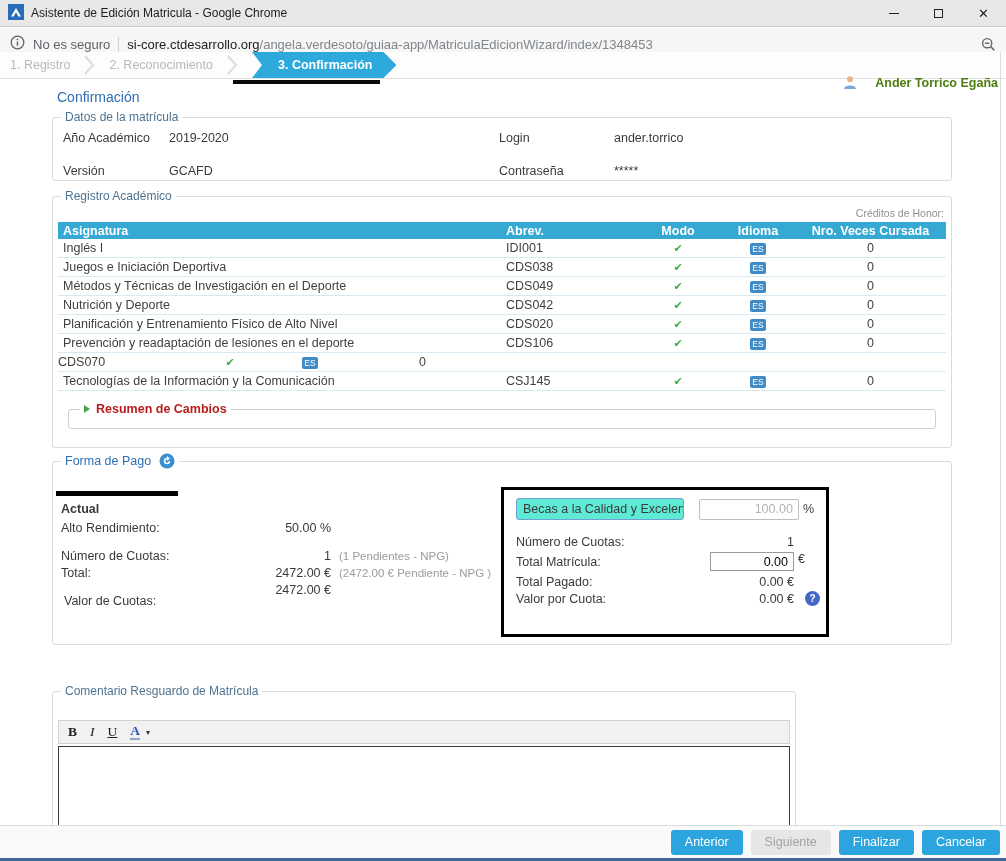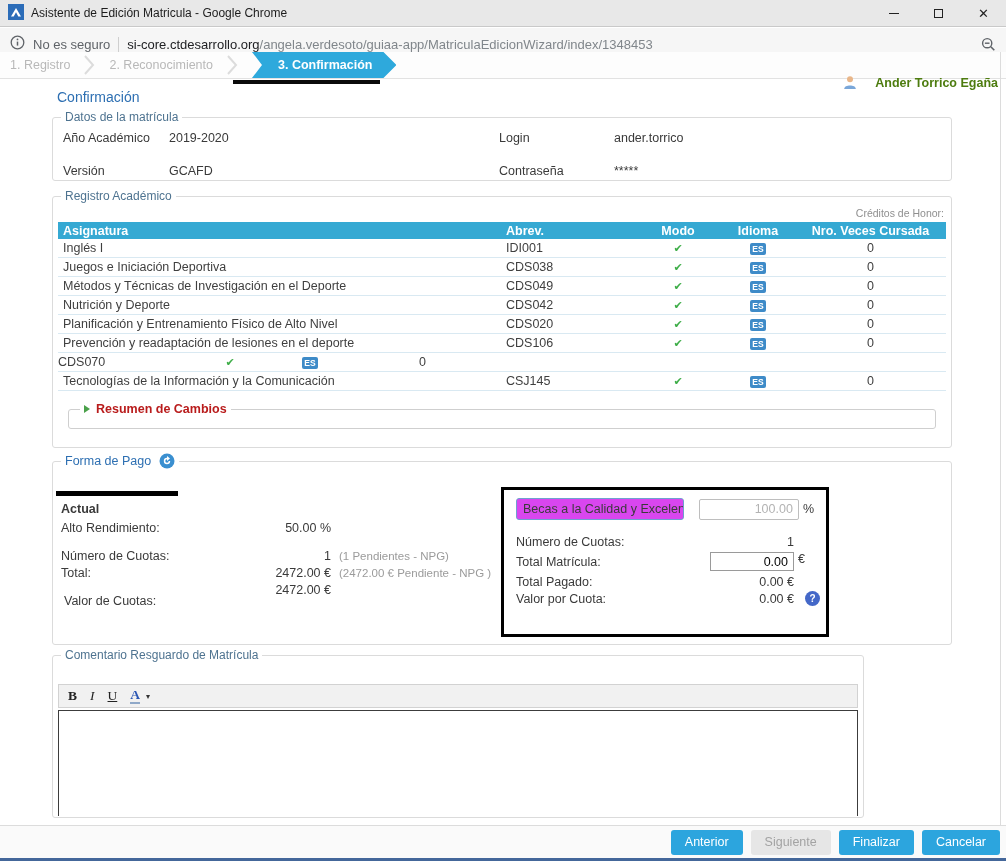--- a/index.html
+++ b/index.html
@@ -52,21 +52,21 @@
   #fs-registro { left:52px; top:189px; width:900px; height:259px; }
   .creditos { text-align:right; font-size:10.5px; color:#8f8f8f; margin:4px 2px 3px 0; }
   .thead { display:flex; align-items:center; background:#35A9D3; color:#fff; font-weight:bold; height:17px; }
   .trow  { display:flex; align-items:center; height:19px; border-bottom:1px solid #D9E9F2; color:#3f3f3f; }
   .c-asig { width:448px; padding-left:5px; white-space:nowrap; overflow:hidden; }
   .c-abrev { width:142px; }
   .c-modo { width:60px; text-align:center; }
   .c-idio { width:100px; text-align:center; }
   .c-vec { width:125px; text-align:center; }
   .check { color:#3FAE49; font-size:11px; }
-  .es-badge { display:inline-block; min-width:16px; background:#3E8BC8; color:#fff; font-size:8.5px; font-weight:bold;
+  .es-badge { display:inline-block; min-width:16px; background:#3E8BC8; color:#fff; font-size:8.5px; font-weight:normal;
               border-radius:2px; padding:2px 2px; line-height:1; }
   #fs-resumen { position:static; margin:11px 10px 0 10px; height:27px; border-color:#CFCFCF; }
   #fs-resumen legend { display:flex; align-items:center; gap:6px; color:#b91c1c; font-weight:bold; font-size:12.5px; margin-left:6px; }
   .tri-green { width:0; height:0; border-left:6px solid #4aa14a; border-top:4px solid transparent; border-bottom:4px solid transparent; }
 
   
   #fs-pago { left:52px; top:453px; width:900px; height:192px; }
   #fs-pago legend { display:flex; align-items:center; gap:8px; color:#2D6FB2; font-size:12.5px; }
   .blackbar { position:absolute; left:3px; top:22px; width:122px; height:5px; background:#000; }
   .actual { position:absolute; left:8px; top:32px; width:432px; }
@@ -76,40 +76,40 @@
   .arow .note { margin-left:8px; color:#9b9b9b; font-size:11.5px; }
   .a-title { font-weight:bold; margin-bottom:3px; }
   .a-spacer { height:11px; }
   .lbl-indent { padding-left:3px;margin-top:22px; }
 
   .nueva { position:absolute; left:448px; top:18px; width:328px; height:150px; border:3px solid #000;
            padding:8px 12px; background:#fff; }
   .n-title { font-weight:bold; margin-bottom:6px; }
   .n-selrow { display:flex; align-items:center; }
   .beca-select { width:170px; height:22px; border:1px solid #6FA0D0; border-radius:3px; display:flex;
-                 align-items:center; justify-content:space-between; padding:0 6px; background:#d946ef; white-space:nowrap; overflow:hidden; }
+                 align-items:center; justify-content:space-between; padding:0 6px; background:#5eead4; white-space:nowrap; overflow:hidden; }
   .pct-input { margin-left:15px; width:100px; height:21px; border:1px solid #BEBEBE; border-radius:2px;
                color:#b3b3b3; text-align:right; padding:0 5px; font-size:12.5px; font-family:"Liberation Sans",sans-serif; background:#fff; }
   .pct-suffix { margin-left:4px; }
   .n-rows { margin-top:13px; }
   .nrow { position:relative; display:flex; align-items:center; height:17px; margin-bottom:3px; }
   .nrow .lbl { flex:1; }
   .nrow .val { min-width:114px; text-align:right; padding-right:20px; }
   .nrow .val-box { min-width:114px; display:flex; justify-content:flex-end; }
   .mat-input { width:84px; height:19px; border:1px solid #9a9a9a; text-align:right; padding:0 5px;
                font-size:12.5px; font-family:"Liberation Sans",sans-serif; }
   .mat-unit { margin-left:4px; width:16px; }
   .tight { margin-bottom:0; }
   .help-icon { position:absolute; right:-6px; top:1px; width:15px; height:15px; border-radius:50%;
                background:#4468C8; color:#fff; font-size:10px; font-weight:bold; display:flex;
                align-items:center; justify-content:center; }
   .refresh-icon { display:flex; }
 
   
-  #fs-comentario { left:52px; top:648px; width:812px; height:170px; }
+  #fs-comentario { left:52px; top:684px; width:744px; height:170px; }
   .rt-toolbar { margin-top:22px; height:24px; background:#F1F1F1; border:1px solid #D2D2D2; display:flex;
                 align-items:center; padding-left:9px; gap:13px; font-family:"Liberation Serif", serif;
                 font-size:13.5px; color:#222; }
   .tb-b { font-weight:bold; }
   .tb-i { font-style:italic; }
   .tb-u { text-decoration:underline; }
   .tb-a { font-weight:bold; color:#2a56b4; border-bottom:2px solid #8FA8C8; line-height:1.05; }
   .tb-caret { font-size:8px; color:#333; margin-left:-7px; font-family:"Liberation Sans",sans-serif; }
   .rt-editor { margin-top:2px; height:106px; border:1px solid #3c3c3c; border-bottom:none; background:#fff; }
 

